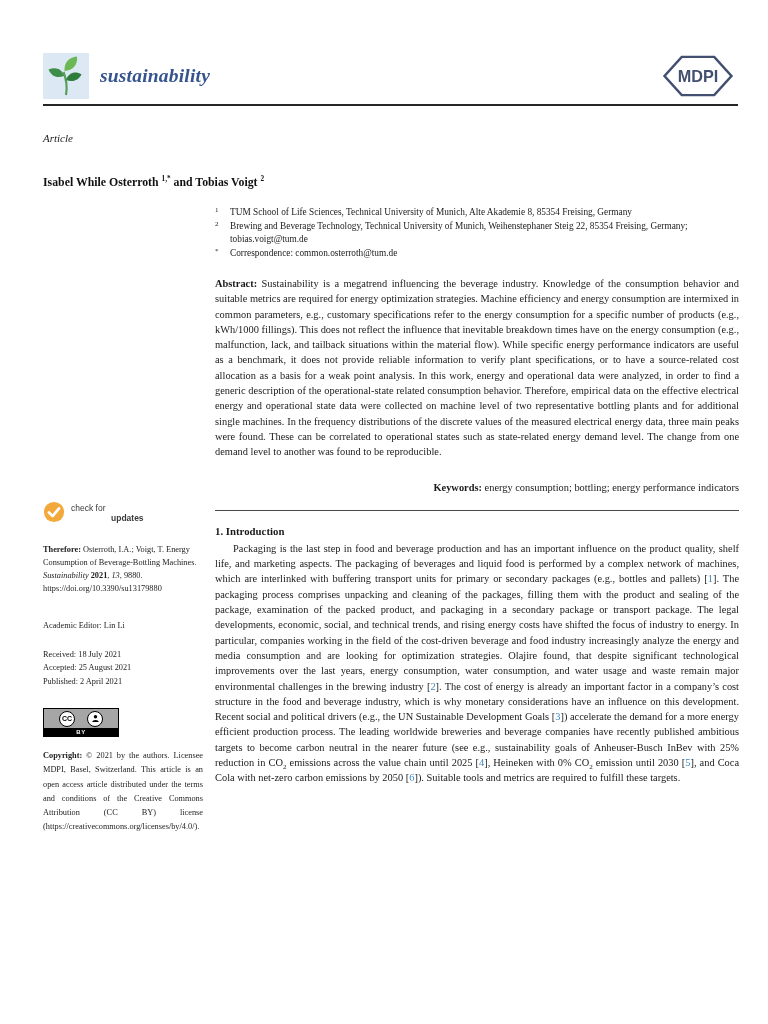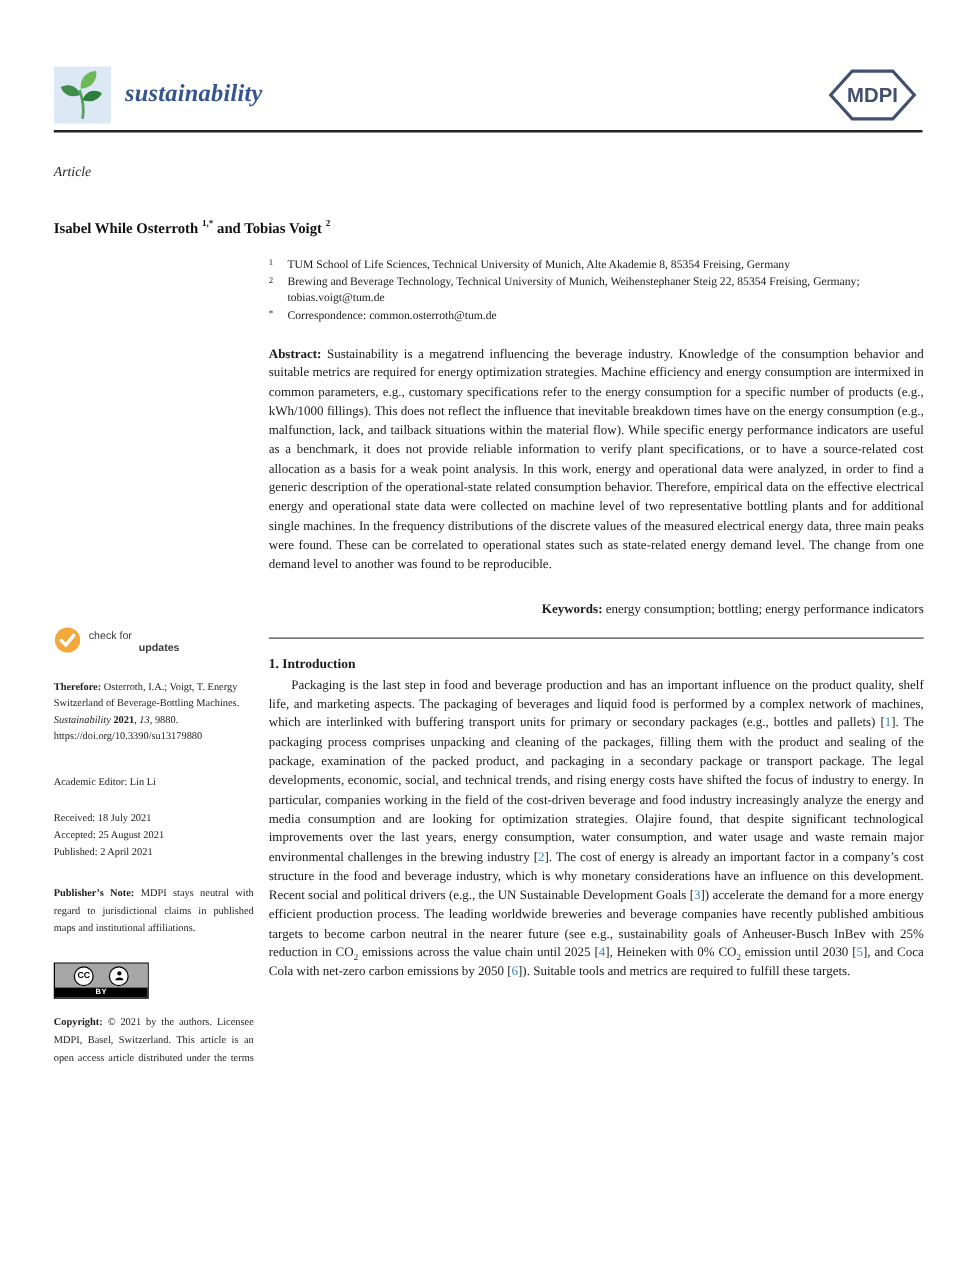--- a/index.html
+++ b/index.html
@@ -115,30 +115,29 @@
       <svg class="check-circle" viewBox="0 0 24 24" xmlns="http://www.w3.org/2000/svg">
         <circle cx="12" cy="12" r="11" fill="#f3a83b"></circle>
         <path d="M6.5 12.5 L10.5 16.5 L17.5 8" stroke="#ffffff" stroke-width="3" fill="none" stroke-linecap="round" stroke-linejoin="round"></path>
       </svg>
       <span class="check-text">
         <span>check for</span>
         <span class="l2">updates</span>
       </span>
     </div>
 
-    <div class="citation-block"><span class="b">Therefore: </span><span>Osterroth, I.A.; Voigt, T. Energy Switzerland of Beverage-Bottling Machines. </span><span class="i">Sustainability </span><span class="b">2021</span><span>, </span><span class="i">13</span><span>, 9880. https://doi.org/10.3390/su13179880</span></div>
+    <div class="citation-block"><span class="b">Therefore: </span><span>Osterroth, I.A.; Voigt, T. Energy Consumption of Beverage-Bottling Machines. </span><span class="i">Sustainability </span><span class="b">2021</span><span>, </span><span class="i">13</span><span>, 9880. https://doi.org/10.3390/su13179880</span></div>
     <div class="academic-editor">Academic Editor: Lin Li</div>
 
     <div class="dates">
       <div>Received: 18 July 2021</div>
       <div>Accepted: 25 August 2021</div>
       <div>Published: 2 April 2021</div>
     </div>
 
-    <div class="pub-note"><span class="b">Publisher’s Note: </span><span>MDPI stays neutral with regard to jurisdictional claims in published maps and institutional affiliations.</span></div>
 
     <div class="cc-badge">
       <div class="cc-top">
         <span class="cc-circle">CC</span>
         <span class="cc-circle">
           <svg width="9" height="9" viewBox="0 0 10 10" xmlns="http://www.w3.org/2000/svg">
             <circle cx="5" cy="3" r="1.9" fill="#000"></circle>
             <path d="M1.4 9 C1.4 5.8 8.6 5.8 8.6 9 Z" fill="#000"></path>
           </svg>
         </span>

